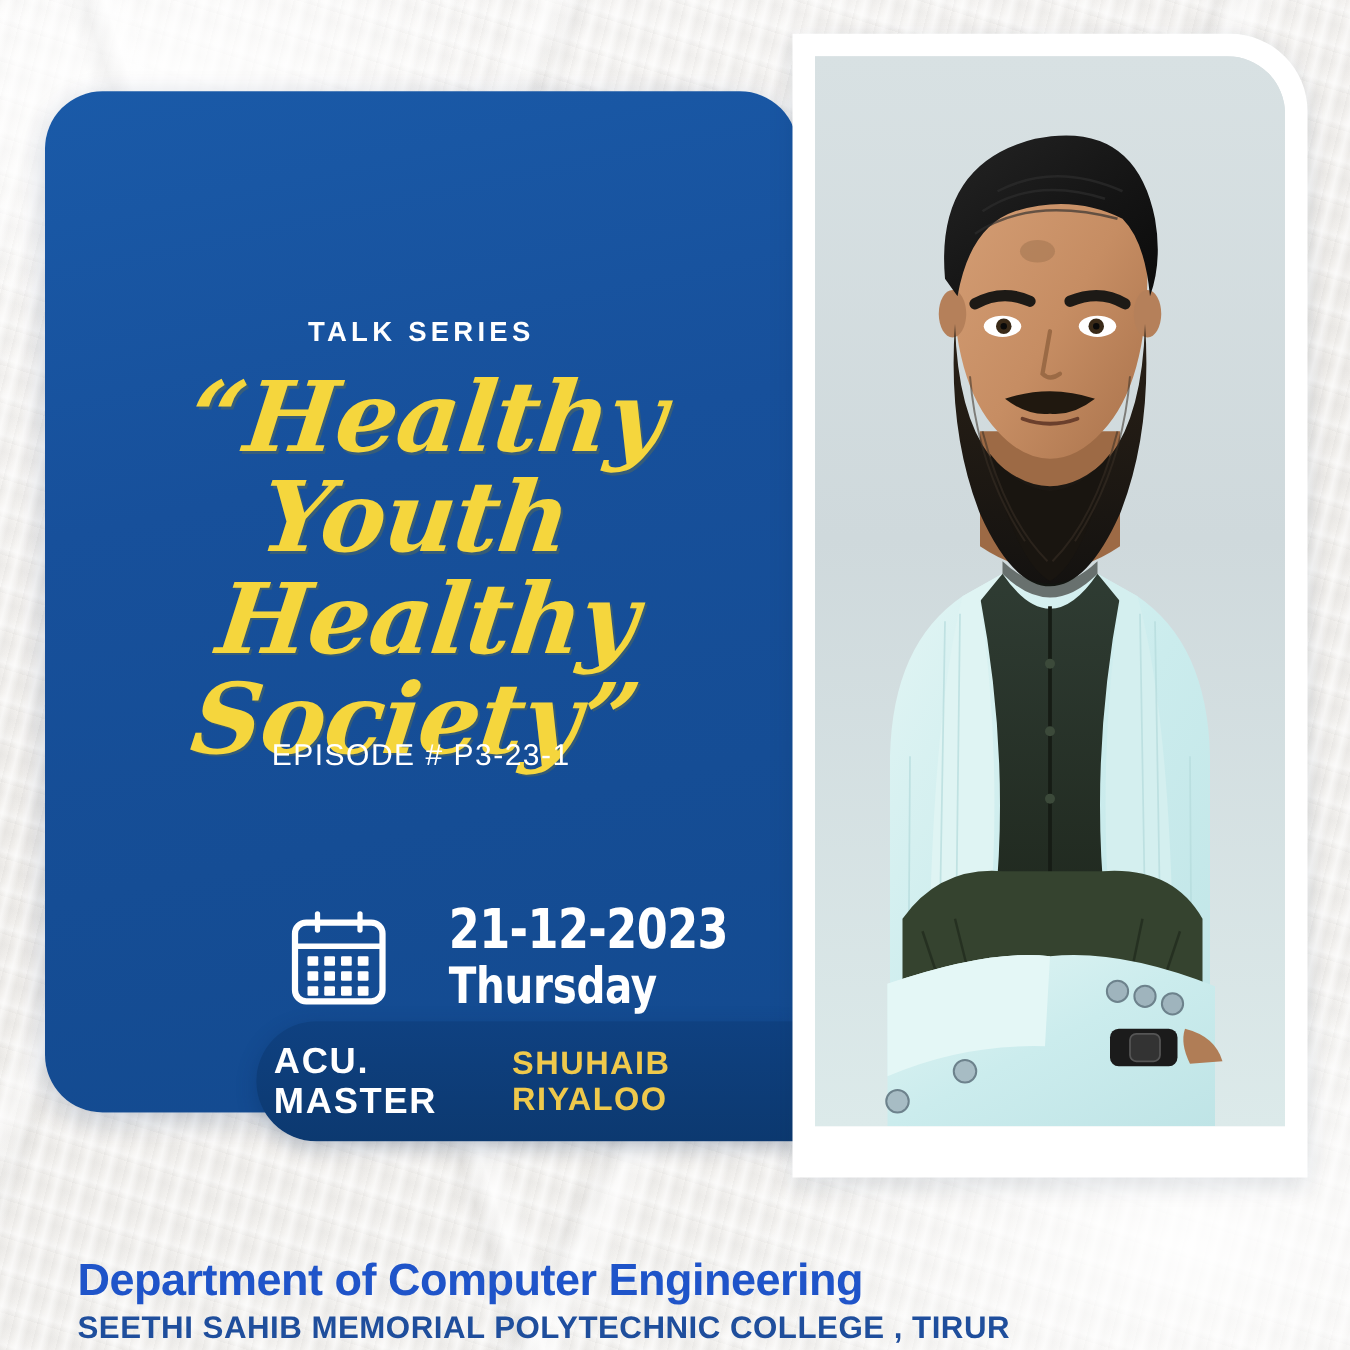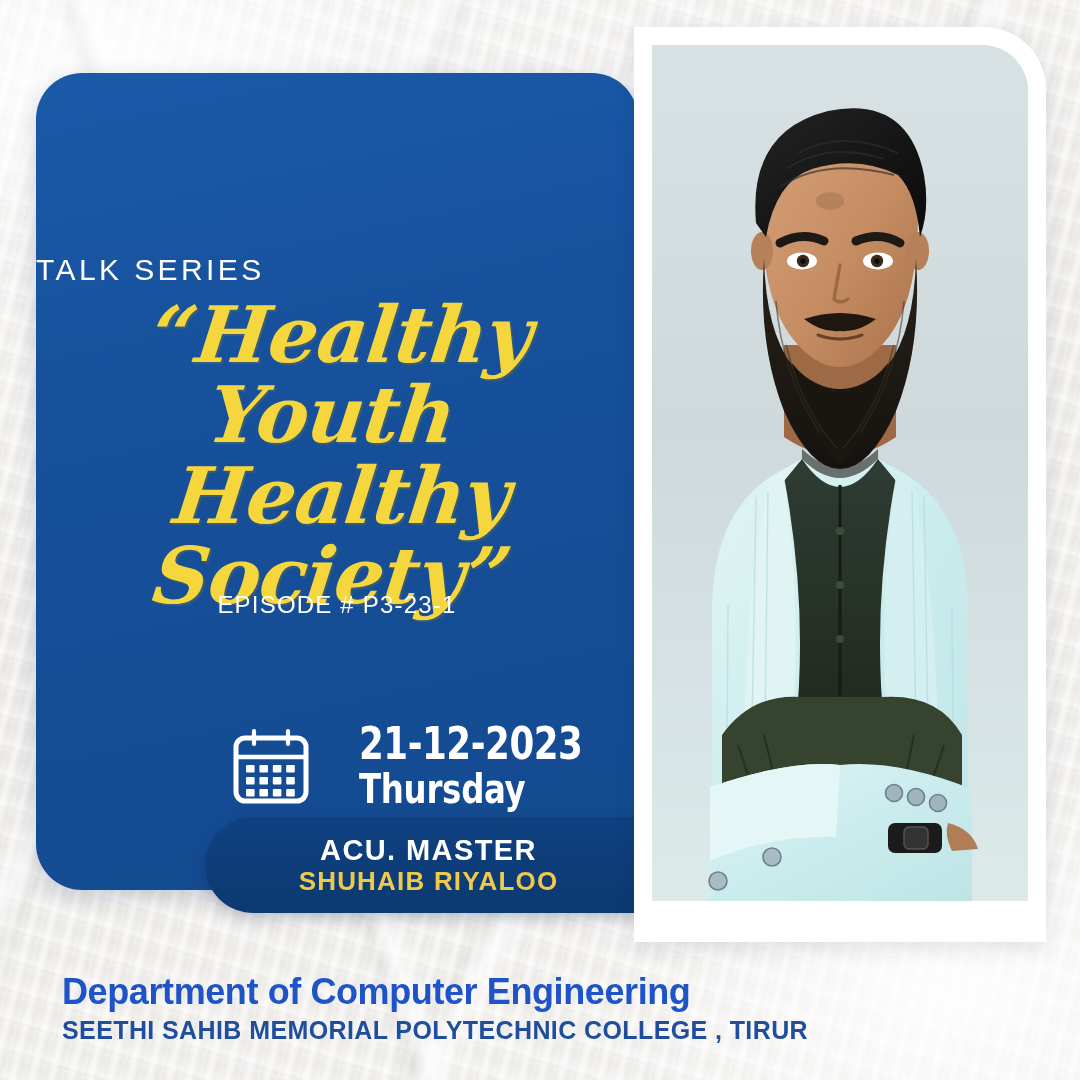--- a/index.html
+++ b/index.html
@@ -48,24 +48,24 @@
     height: 817px;
     background: linear-gradient(168deg, #1a5aa8 0%, #17509b 38%, #134a8f 100%);
     border-radius: 46px;
     box-shadow: 0 6px 22px rgba(10,40,90,0.20);
   }
 
   #talk-series {
     position: absolute;
     left: 0; right: 0;
     top: 180px;
-    text-align: left;
+    text-align: center;
     color: #ffffff;
-    font-size: 30px;
-    font-weight: normal;
+    font-size: 22px;
+    font-weight: bold;
     letter-spacing: 3.4px;
   }
 
   #title-block {
     position: absolute;
     left: 0; right: 0;
     top: 222px;
     text-align: center;
   }
   .script-line {
@@ -123,21 +123,21 @@
   #speaker-banner {
     position: absolute;
     left: 205px;
     top: 817px;
     width: 433px;
     height: 96px;
     background: linear-gradient(180deg, #0f4181 0%, #0c3970 100%);
     border-radius: 48px 0 0 48px;
     box-shadow: 0 5px 16px rgba(8,35,75,0.25);
     display: flex;
-    flex-direction: column;
+    flex-direction: row;
     justify-content: center;
     align-items: center;
     padding-left: 14px;
     box-sizing: border-box;
   }
   #speaker-role {
     color: #ffffff;
     font-size: 29px;
     font-weight: bold;
     letter-spacing: 1.4px;
@@ -179,20 +179,21 @@
     position: absolute;
     left: 62px;
     top: 972px;
   }
   #dept-title {
     color: #1f54c9;
     font-size: 36px;
     font-weight: bold;
     letter-spacing: -0.4px;
     line-height: 1.12;
+    margin-top: 32px;
   }
   #college-name {
     color: #1f4e9c;
     font-size: 25px;
     letter-spacing: 0.4px;
     line-height: 1.2;
     margin-top: 3px;
     font-weight: bold;
   }
 </style>

